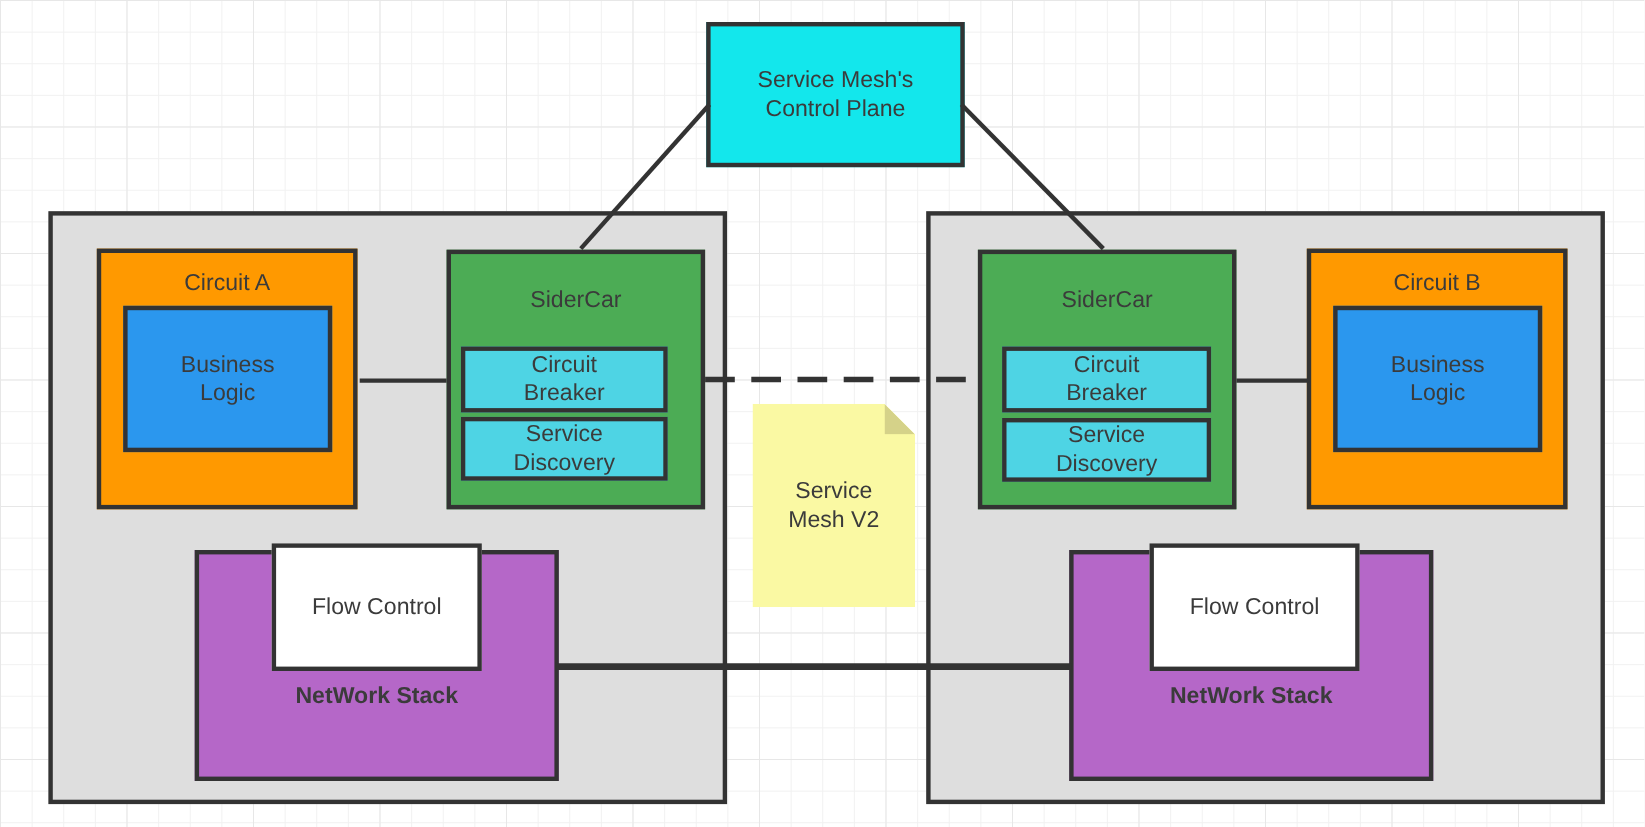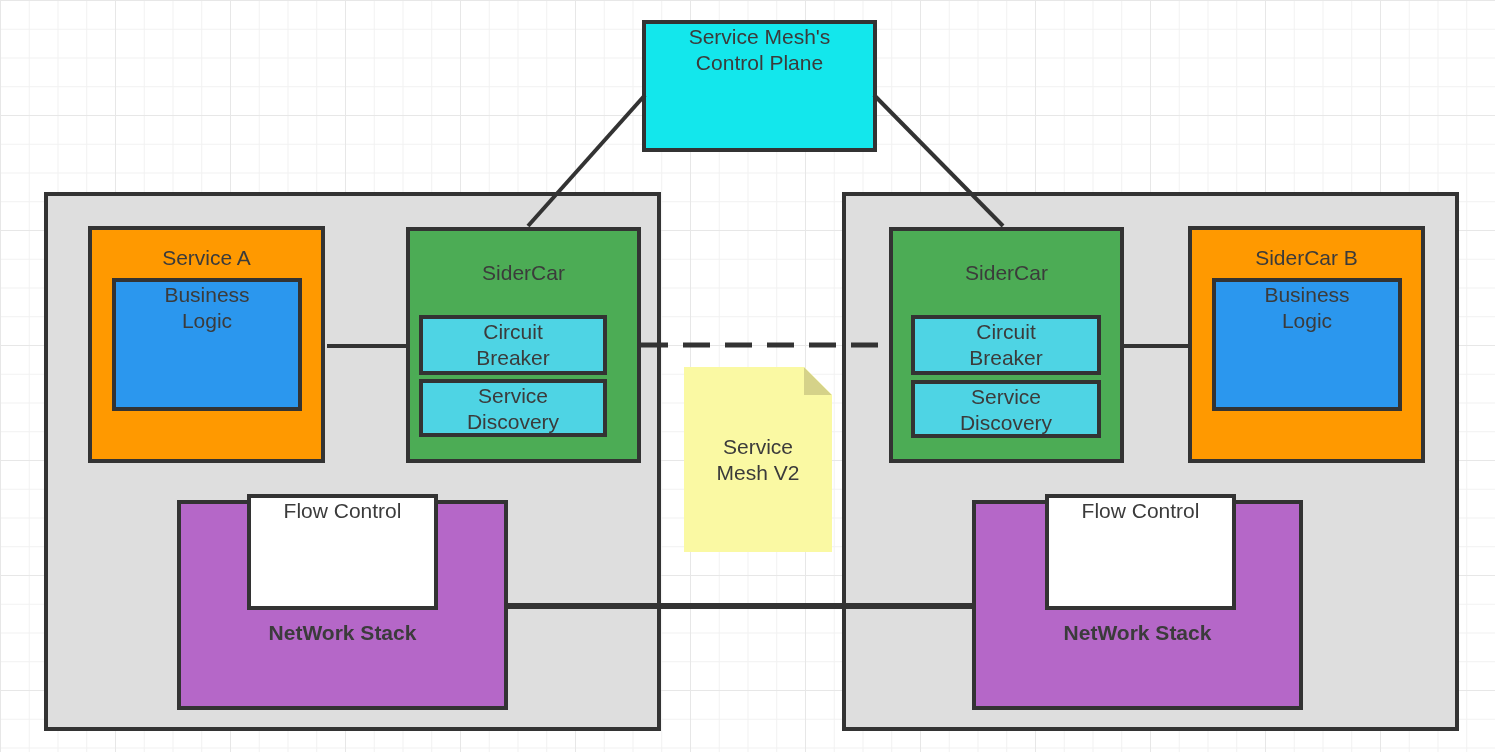--- a/index.html
+++ b/index.html
@@ -14,20 +14,21 @@
       linear-gradient(to bottom, #f1f1f1 1px, transparent 1px);
     background-size:115px 115px,115px 115px,28.75px 28.75px,28.75px 28.75px;
     overflow:hidden;
     font-family:"Liberation Sans", sans-serif;
   }
   .box{
     position:absolute;
     box-sizing:border-box;
     border:4px solid #333333;
     display:flex;
+    align-items:center;
     justify-content:center;
   }
   .label{
     font-family:"Liberation Sans", sans-serif;
     font-size:21px;
     line-height:26px;
     color:#3B3B3B;
     text-align:center;
     white-space:pre-line;
   }
@@ -71,21 +72,21 @@
 </style>
 </head>
 <body>
 
 <div id="canvas">
 
   <div class="box container-left" style="background-color: rgb(222, 222, 222);"></div>
   <div class="box container-right" style="background-color: rgb(222, 222, 222);"></div>
 
   <div class="box service-a top-label" style="background-color: rgb(255, 153, 0);">
-    <span class="label">Service A</span>
+    <span class="label">Circuit A</span>
   </div>
   <div class="box biz-left" style="background-color: rgb(43, 151, 238);">
     <span class="label">Business
 Logic</span>
   </div>
   <div class="box sidecar-left top-label" style="background-color: rgb(76, 172, 85);">
     <span class="label">SiderCar</span>
   </div>
   <div class="box cb-left" style="background-color: rgb(78, 212, 228);">
     <span class="label">Circuit
@@ -107,21 +108,21 @@
   </div>
   <div class="box cb-right" style="background-color: rgb(78, 212, 228);">
     <span class="label">Circuit
 Breaker</span>
   </div>
   <div class="box sd-right" style="background-color: rgb(78, 212, 228);">
     <span class="label">Service
 Discovery</span>
   </div>
   <div class="box service-b top-label" style="background-color: rgb(255, 153, 0);">
-    <span class="label">SiderCar B</span>
+    <span class="label">Circuit B</span>
   </div>
   <div class="box biz-right" style="background-color: rgb(43, 151, 238);">
     <span class="label">Business
 Logic</span>
   </div>
   <div class="box net-right net-box" style="background-color: rgb(181, 103, 200);">
     <span class="label net-label">NetWork Stack</span>
   </div>
   <div class="box flow-right" style="background-color: rgb(255, 255, 255);">
     <span class="label">Flow Control</span>

